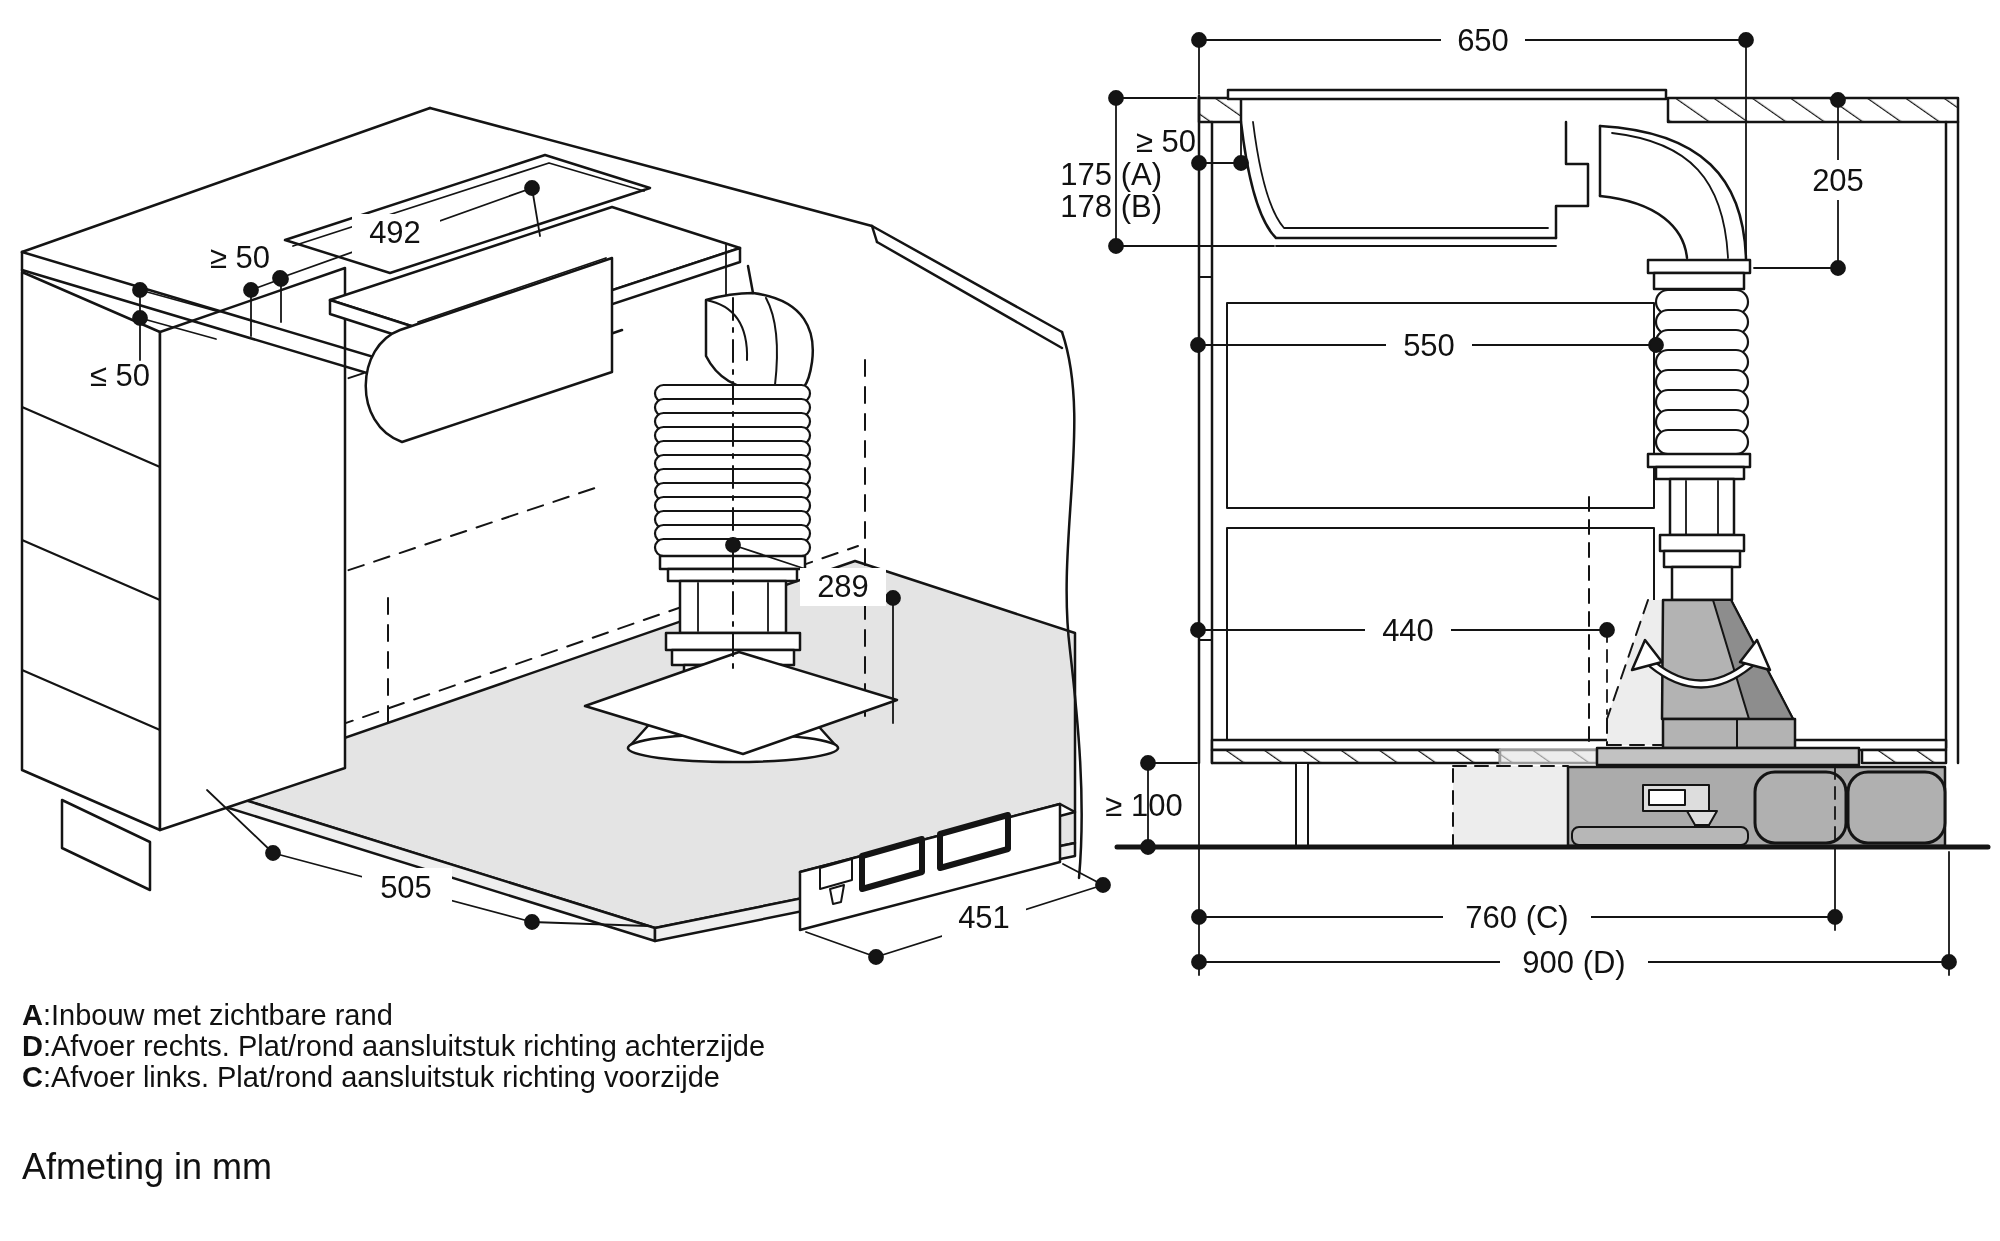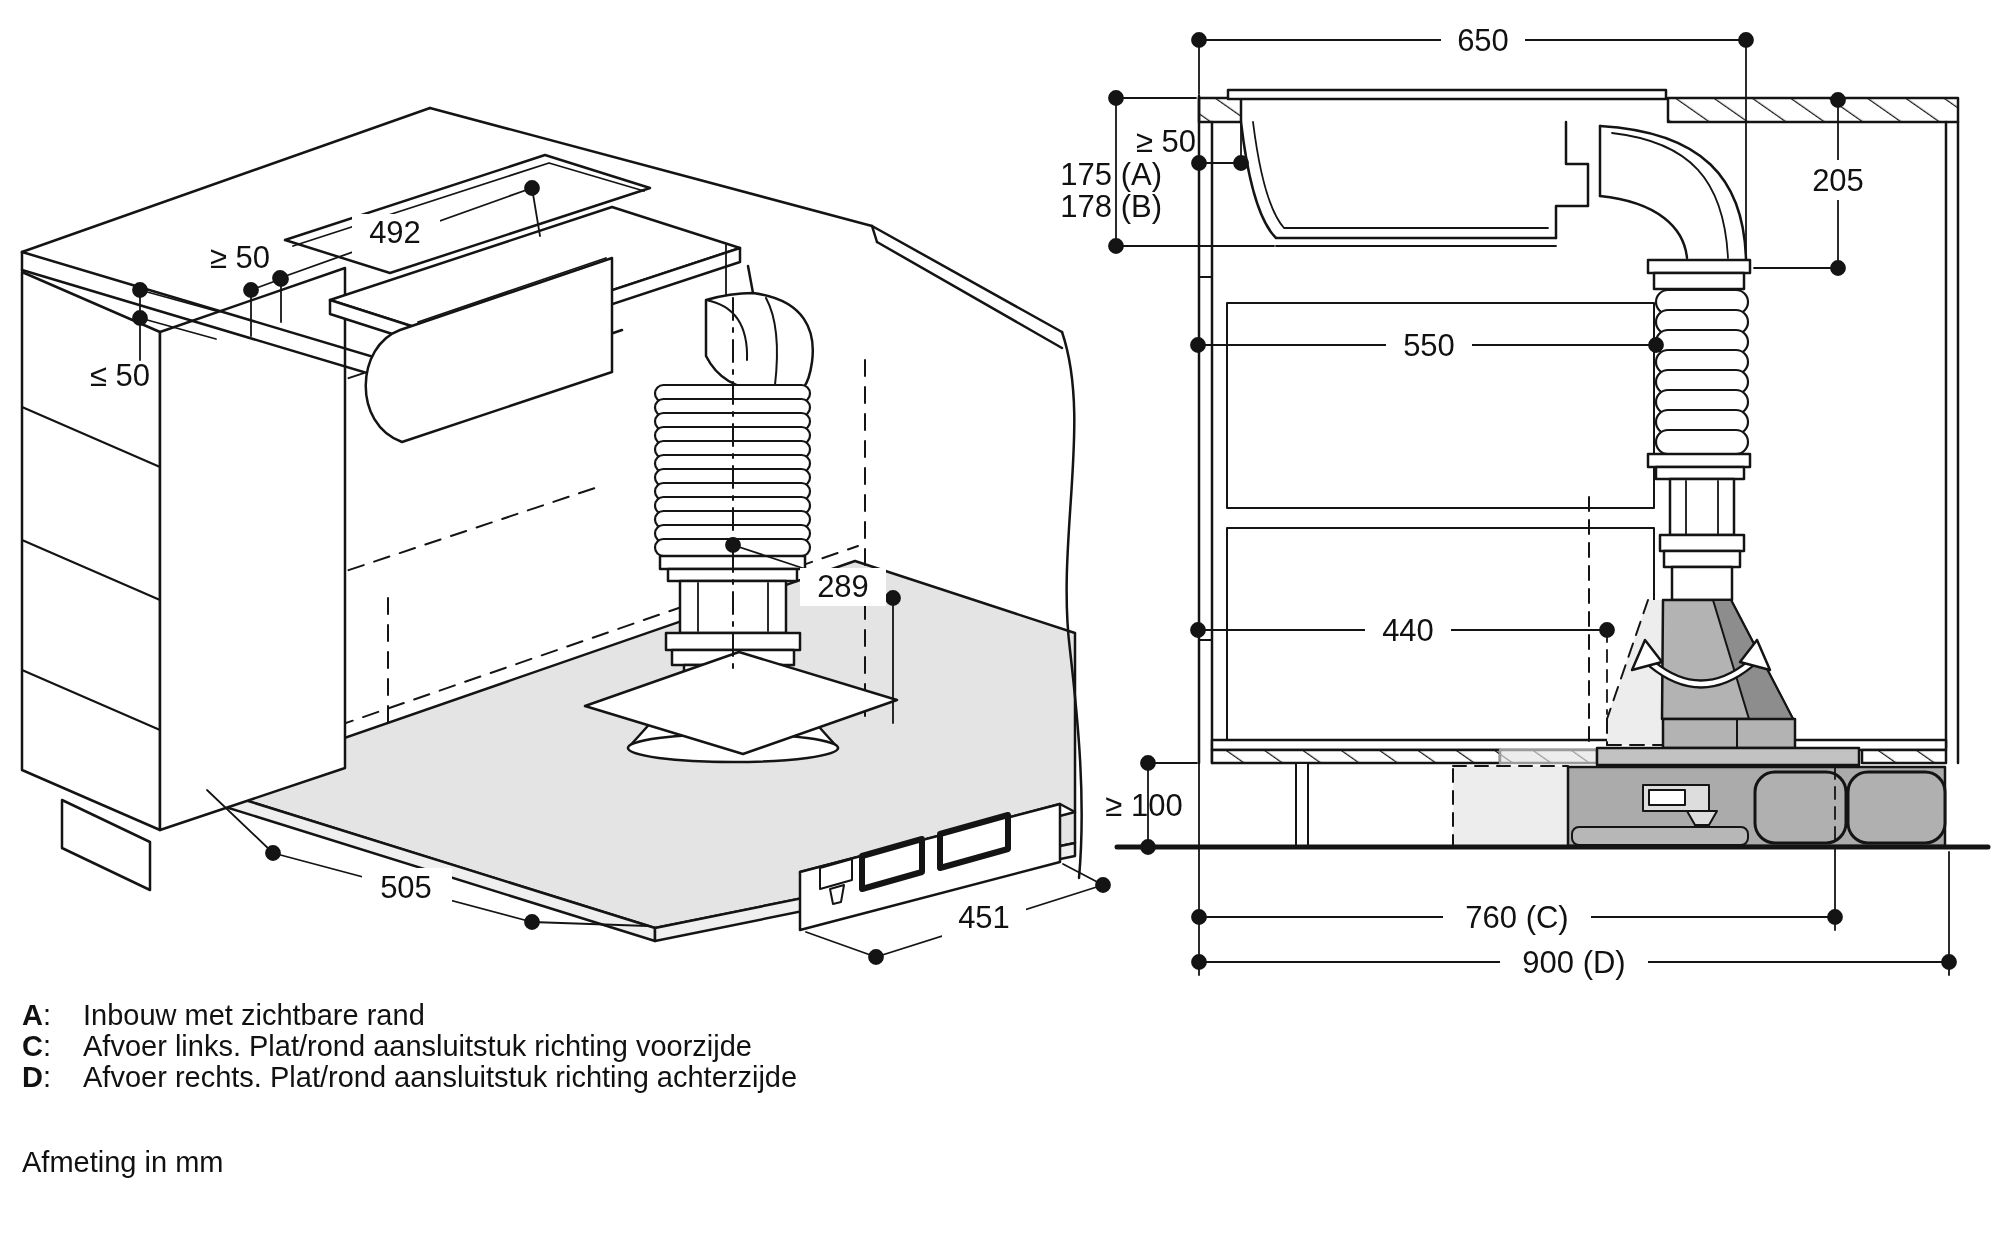--- a/index.html
+++ b/index.html
@@ -3,22 +3,22 @@
 <meta charset="utf-8">
 <style>
   html,body{margin:0;padding:0;background:#ffffff;}
   .page{position:relative;width:2000px;height:1241px;background:#fff;overflow:hidden;
         font-family:"Liberation Sans", sans-serif;color:#111;}
   svg{position:absolute;left:0;top:0;}
   svg text{font-family:"Liberation Sans", sans-serif;font-size:31px;fill:#111;stroke:none;}
   .legend{position:absolute;left:22px;top:1000px;font-size:29px;line-height:31px;}
   .legend-row{white-space:nowrap;}
   .lk{font-weight:bold;}
-  .lt{margin-left:32px;}
-  .footnote{position:absolute;left:22px;top:1146px;font-size:29px;}
+  .lt{margin-left:0;}
+  .footnote{position:absolute;left:22px;top:1146px;font-size:36px;}
 </style>
 </head>
 <body>
 
 <div class="page">
 
 <svg width="2000" height="1241" viewBox="0 0 2000 1241">
   <defs>
     <pattern id="hb" width="22" height="22" patternUnits="userSpaceOnUse" patternTransform="rotate(-55)">
       <rect width="22" height="22" fill="#ffffff"></rect>
@@ -362,18 +362,18 @@
       <circle cx="1199" cy="962" r="7" fill="#141414"></circle>
       <circle cx="1949" cy="962" r="7" fill="#141414"></circle>
       <rect x="1500" y="942" width="148" height="40" fill="#ffffff" stroke="none"></rect>
       <text x="1574" y="973" text-anchor="middle"><tspan>900</tspan><tspan> </tspan><tspan class="bk">(D)</tspan></text>
     </g>
   </g>
 </svg>
 
   <div class="legend">
     <div class="legend-row"><span class="lk">A</span><span>:</span><span class="lt">Inbouw met zichtbare rand</span></div>
+    <div class="legend-row"><span class="lk">D</span><span>:</span><span class="lt">Afvoer rechts. Plat/rond aansluitstuk richting achterzijde</span></div>
     <div class="legend-row"><span class="lk">C</span><span>:</span><span class="lt">Afvoer links. Plat/rond aansluitstuk richting voorzijde</span></div>
-    <div class="legend-row"><span class="lk">D</span><span>:</span><span class="lt">Afvoer rechts. Plat/rond aansluitstuk richting achterzijde</span></div>
   </div>
   <div class="footnote">Afmeting in mm</div>
 
 </div>
 
 </body></html>

